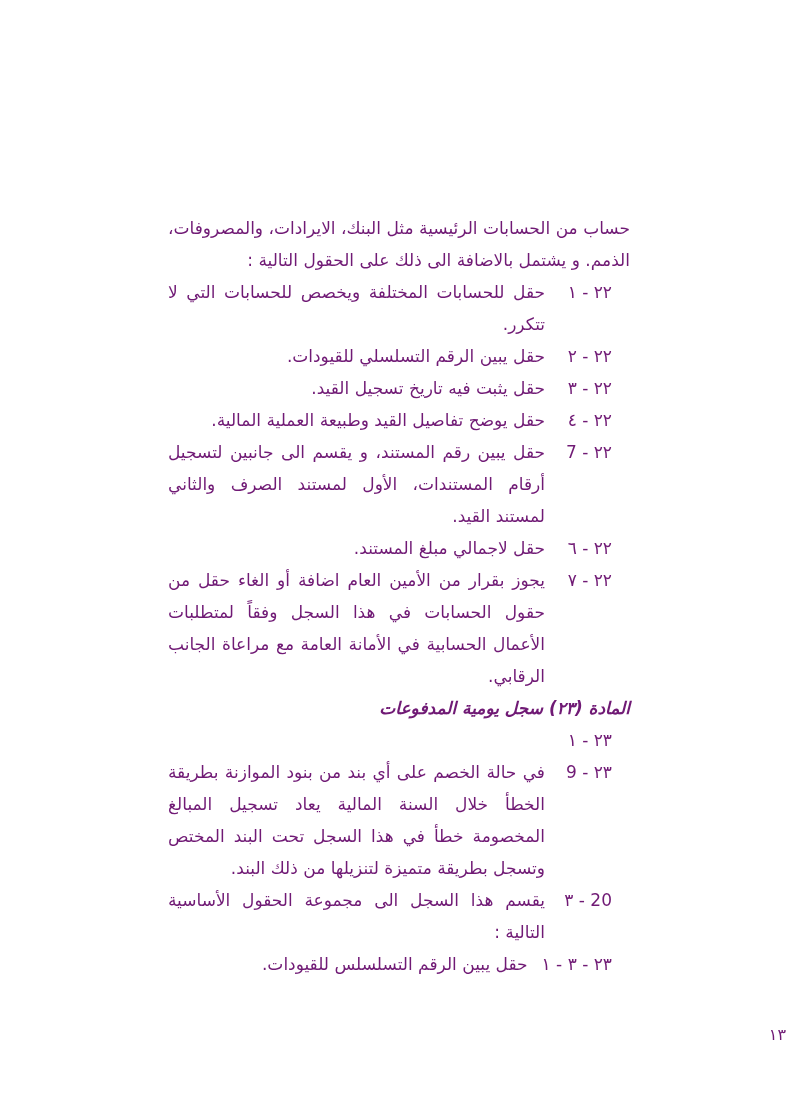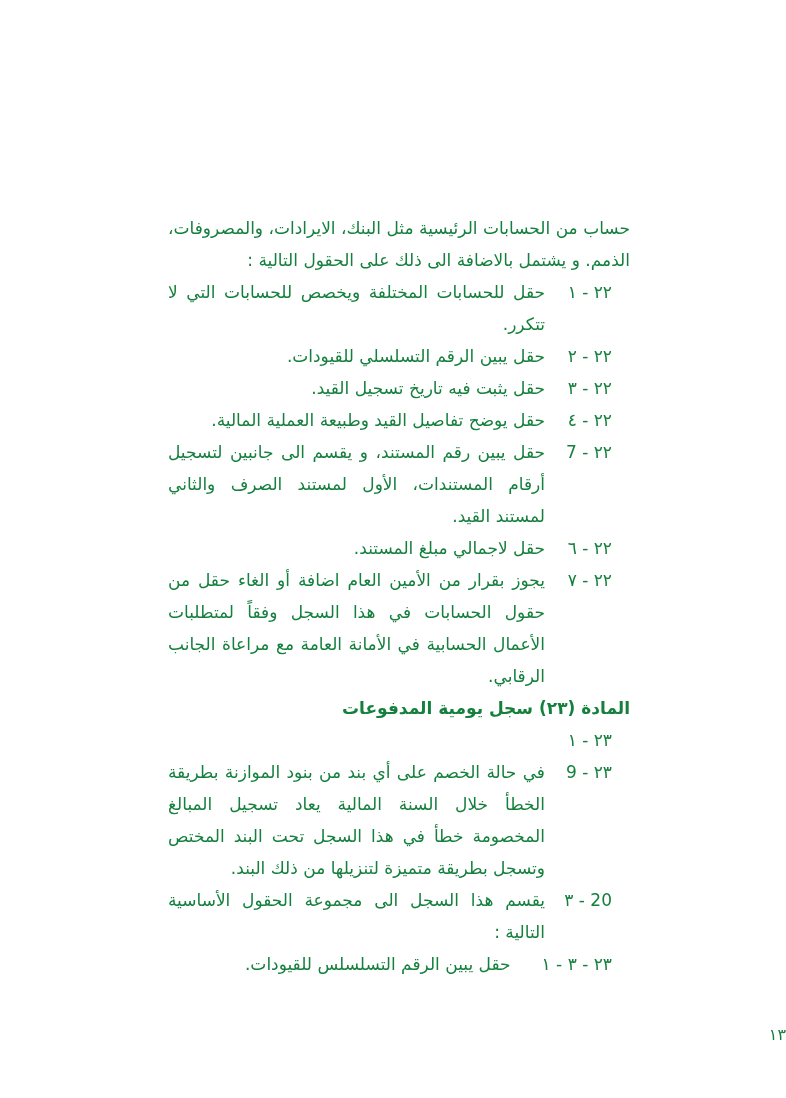--- a/index.html
+++ b/index.html
@@ -8,21 +8,21 @@
     padding: 0;
     background: #ffffff;
   }
   .page {
     position: relative;
     width: 786px;
     height: 1098px;
     background: #ffffff;
     overflow: hidden;
     font-family: "DejaVu Sans", sans-serif;
-    color: #15803d;
+    color: #701a75;
   }
   .content {
     position: absolute;
     top: 212px;
     right: 156px;
     width: 462px;
     direction: rtl;
     text-align: right;
     font-size: 17px;
     line-height: 32px;
@@ -39,27 +39,28 @@
   .item .num {
     flex: 0 0 67px;
     white-space: nowrap;
   }
   .item .text {
     flex: 1 1 auto;
     text-align: justify;
   }
   .item.sub .num {
     flex: 0 0 auto;
-    margin-left: 31px;
+    margin-left: 14px;
   }
   .heading {
     margin: 0;
     font-size: 17px;
     line-height: 32px;
     font-weight: bold;
+    font-style: italic;
   }
   .page-number {
     position: absolute;
     top: 1019px;
     left: 0;
     width: 100%;
     font-size: 16px;
     line-height: 32px;
   }
 </style>

